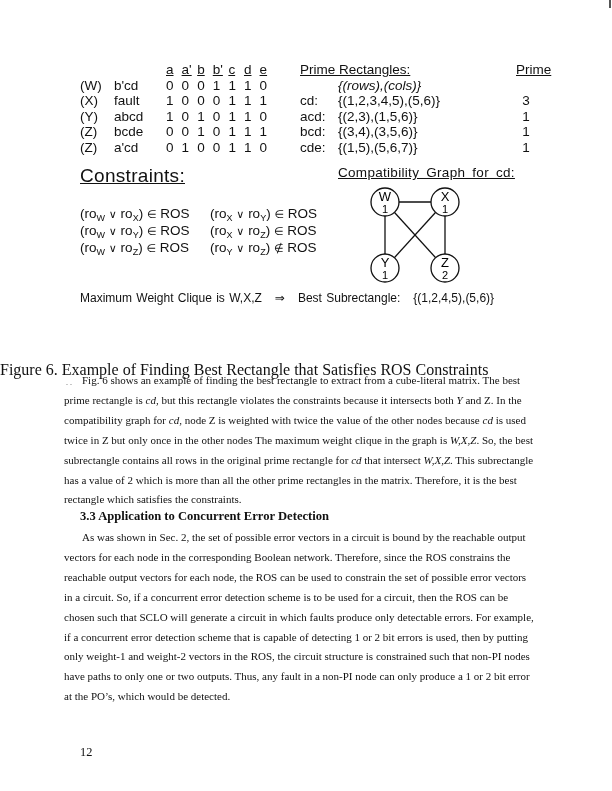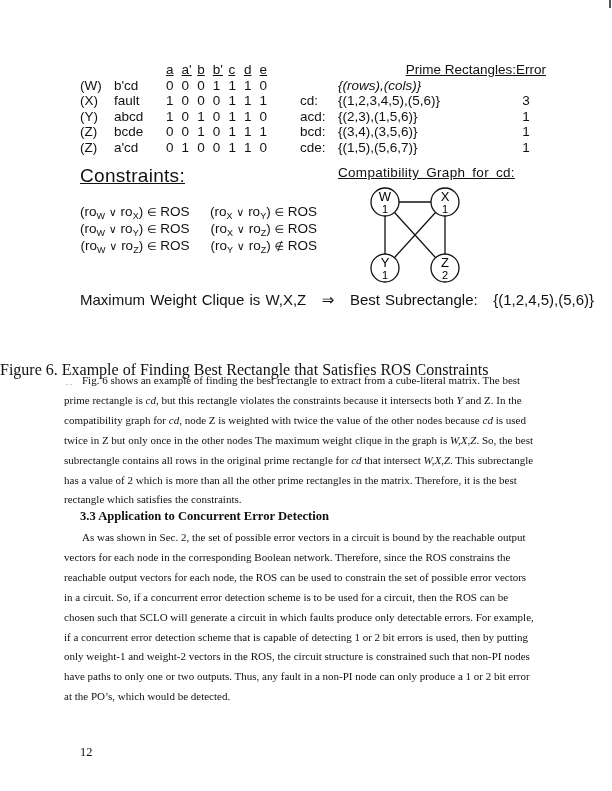--- a/index.html
+++ b/index.html
@@ -15,34 +15,34 @@
   .matrix .cube { width:52px; }
   .matrix .cell { width:15.6px; text-align:left; }
   .matrix .hdr .cell { text-decoration:underline; }
 
   
   .prime { left:300px; top:62px; font-size:13.5px; line-height:15.5px; }
   .prime .row { display:flex; height:15.5px; white-space:nowrap; }
   .prime .nm { width:38px; }
   .prime .rc { width:178px; }
   .prime .val { width:20px; text-align:center; }
-  .u { text-decoration:underline;text-align:right; }
+  .u { text-decoration:underline; }
   .it { font-style:italic; }
 
   .constraints-title { left:80px; top:165px; font-size:19px; text-decoration:underline; letter-spacing:0.3px; }
   .compat-title { left:338px; top:165px; font-size:13.5px; text-decoration:underline; letter-spacing:0.3px; word-spacing:3px; }
 
-  .cons { font-size:13.5px; line-height:17px; white-space:nowrap;text-align:right; }
+  .cons { font-size:13.5px; line-height:22px; white-space:nowrap; }
   .cons .c { height:17px; }
   .cons sub { font-size:9px; vertical-align:-3px; }
   .cons .op { font-size:11px; }
 
   .graph { left:355px; top:185px; width:120px; height:100px; }
 
-  .clique { left:80px; top:291px; font-size:15px; white-space:nowrap; word-spacing:1px; }
+  .clique { left:80px; top:291px; font-size:12px; white-space:nowrap; word-spacing:1px; }
   .caption { left:0; width:612px; text-align:left; top:329px; font-size:16px;margin-top:32px; }
 
   .para { left:64px; width:470px; font-size:11px; line-height:19.9px; text-align:left; }
   .para p { margin:0; }
   .indent { text-indent:18px; }
   .heading { left:80px; top:509px; font-size:12.6px; font-weight:bold; }
   .pagenum { left:80px; top:745px; font-size:12.4px; }
   .dots { left:66px; top:378px; font-size:8px; color:#444; }
   .corner-mark { left:609px; top:0; width:2px; height:8px; background:#555; }
 </style>
@@ -118,21 +118,21 @@
         <span class="cell">1</span>
         <span class="cell">1</span>
         <span class="cell">0</span>
       </div>
     </div>
 </div>
 
 <div class="abs prime sans">
   <div class="row">
     <span class="u" style="width:216px">Prime Rectangles:</span>
-    <span class="u">Error</span>
+    <span class="u">Prime</span>
   </div>
   <div class="row">
     <span class="nm"></span>
     <span class="rc it">{(rows),(cols)}</span>
   </div>
   <div id="prime-rows">
       <div class="row">
         <span class="nm">cd:</span>
         <span class="rc">{(1,2,3,4,5),(5,6)}</span>
         <span class="val">3</span>

